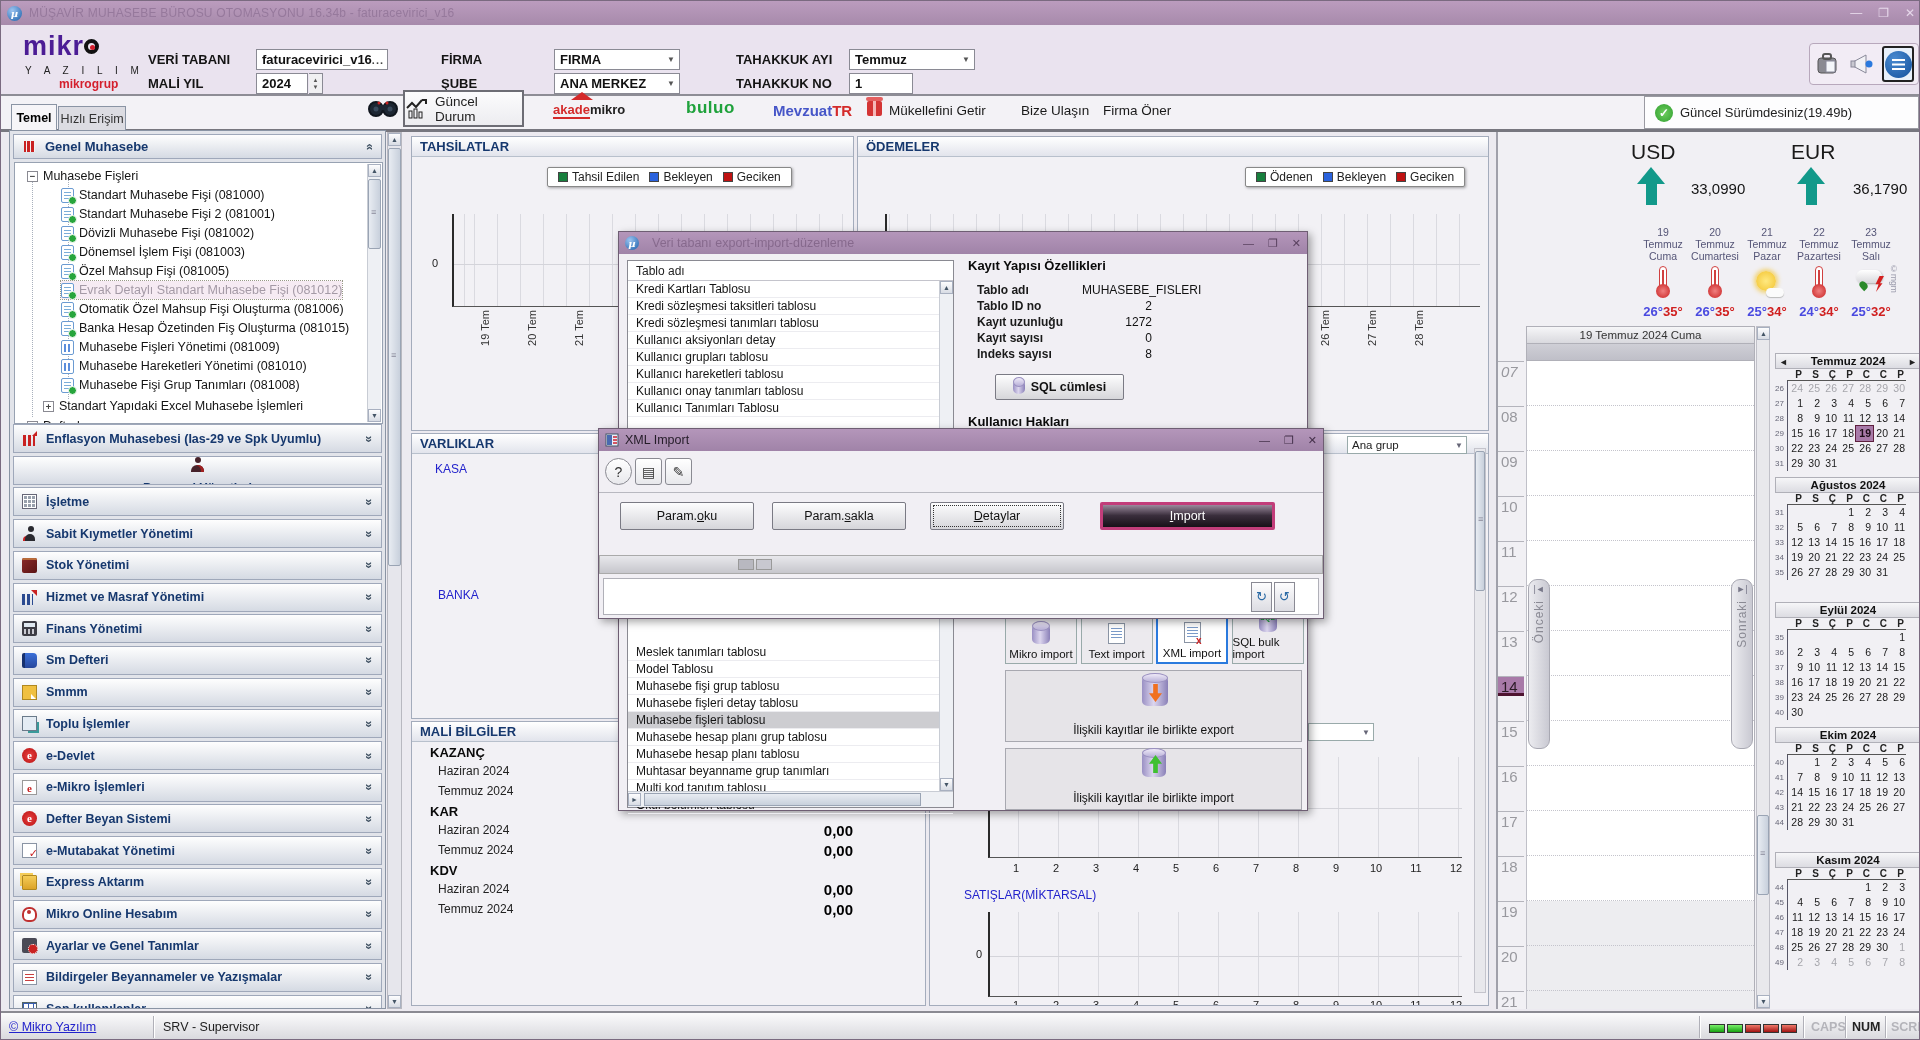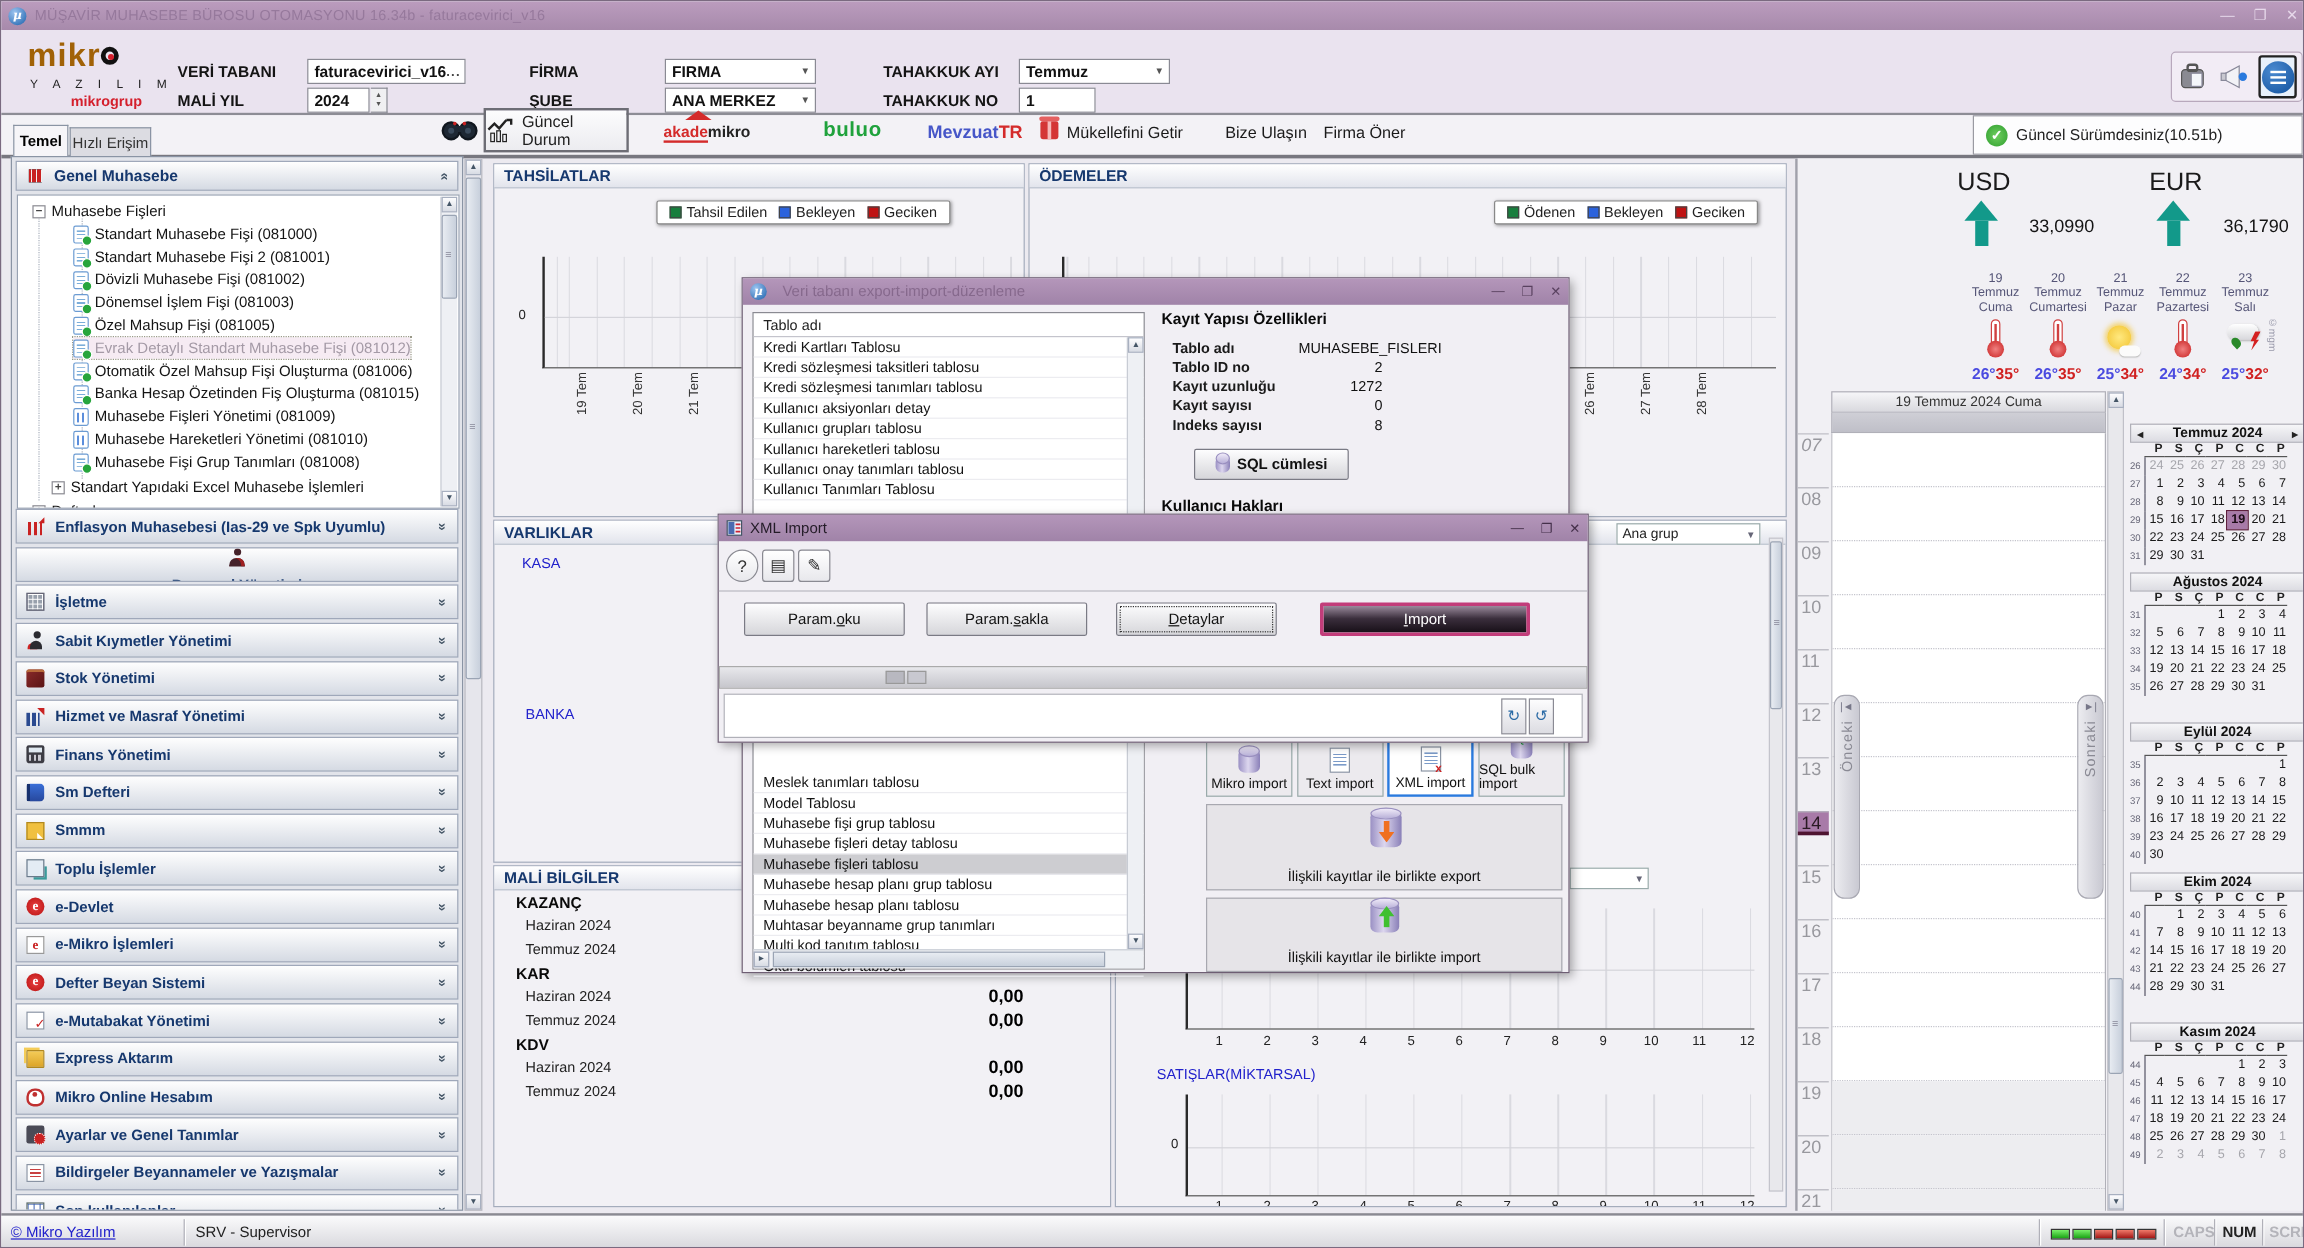--- a/index.html
+++ b/index.html
@@ -8,21 +8,21 @@
 
   
   #titlebar{position:absolute;left:0;top:0;width:1920px;height:24px;background:linear-gradient(#bb9cbe,#a78aab);display:flex;align-items:center;padding:0 6px;}
   .appicon{width:15px;height:15px;border-radius:50%;background:radial-gradient(circle at 35% 30%,#9cc4f0,#1a5faa);color:#fff;font:italic bold 10px/15px "DejaVu Serif",serif;text-align:center;margin-right:7px;}
   .wtitle{font-size:12px;color:#96799c;letter-spacing:.2px;}
   .wbtns{margin-left:auto;display:flex;gap:16px;color:#e6d8ea;font-size:12px;}
   .wbtns span{cursor:default;}
 
   
   #header{position:absolute;left:0;top:24px;width:1920px;height:71px;background:#eae3ef;border-bottom:2px solid #8d8d95;}
-  .logo-mikro{position:absolute;left:22px;top:6px;font-weight:bold;font-size:27px;color:#a16207;letter-spacing:1px;}
+  .logo-mikro{position:absolute;left:22px;top:6px;font-weight:bold;font-size:27px;color:#4c1d95;letter-spacing:1px;}
   .logo-mikro .o-dot{display:inline-block;width:15px;height:15px;border:4px solid #111;border-radius:50%;position:relative;top:-1px;}
   .logo-mikro .o-dot i{position:absolute;left:2px;top:2px;width:5px;height:5px;background:#d41f2c;border-radius:50%;}
   .logo-yazilim{position:absolute;left:24px;top:40px;font-size:10px;letter-spacing:5px;color:#222;}
   .logo-grup{position:absolute;left:58px;top:52px;font-size:12px;font-weight:bold;color:#d41f2c;}
   .hlabel{position:absolute;font-size:13px;font-weight:bold;color:#141414;}
   .inp{position:absolute;background:#fff;border:1px solid #8a8a94;font-size:13px;font-weight:bold;color:#111;display:flex;align-items:center;padding:0 5px;}
   .inp .dots{margin-left:auto;color:#444;font-size:11px;letter-spacing:1px;}
   .spin{position:absolute;display:flex;flex-direction:column;justify-content:center;width:14px;font-size:6px;color:#555;line-height:7px;text-align:center;}
   .combo{position:absolute;background:#fff;border:1px solid #8a8a94;font-size:13px;font-weight:bold;color:#111;display:flex;align-items:center;padding-left:5px;}
   .combo .arr{margin-left:auto;width:16px;color:#555;font-size:8px;text-align:center;}
@@ -323,21 +323,21 @@
     <span class="cap"></span>
     <span class="tb logo-akade"><span class="red">akade</span><span class="blk">mikro</span></span>
     <span class="tb logo-buluo">buluo</span>
     <span class="tb logo-mevzuat"><span class="mv">Mevzuat</span><span class="tr">TR</span></span>
     <span class="gift"></span>
     <span class="tb tlink" style="left:888px">Mükellefini Getir</span>
     <span class="tb tlink" style="left:1020px">Bize Ulaşın</span>
     <span class="tb tlink" style="left:1102px">Firma Öner</span>
     <div class="tb" id="version-badge">
         <span class="chk">✓</span>
-        <span>Güncel Sürümdesiniz(10.51b)</span>
+        <span>Güncel Sürümdesiniz(19.49b)</span>
       </div>
   </div>
 
   <div class="tab" id="tab-temel">Temel</div>
   <div class="tab" id="tab-hizli">Hızlı Erişim</div>
 
   <div id="sidebar">
     <div id="genel-hdr">
       <span class="ic i-books"></span>
       <span>Genel Muhasebe</span>

